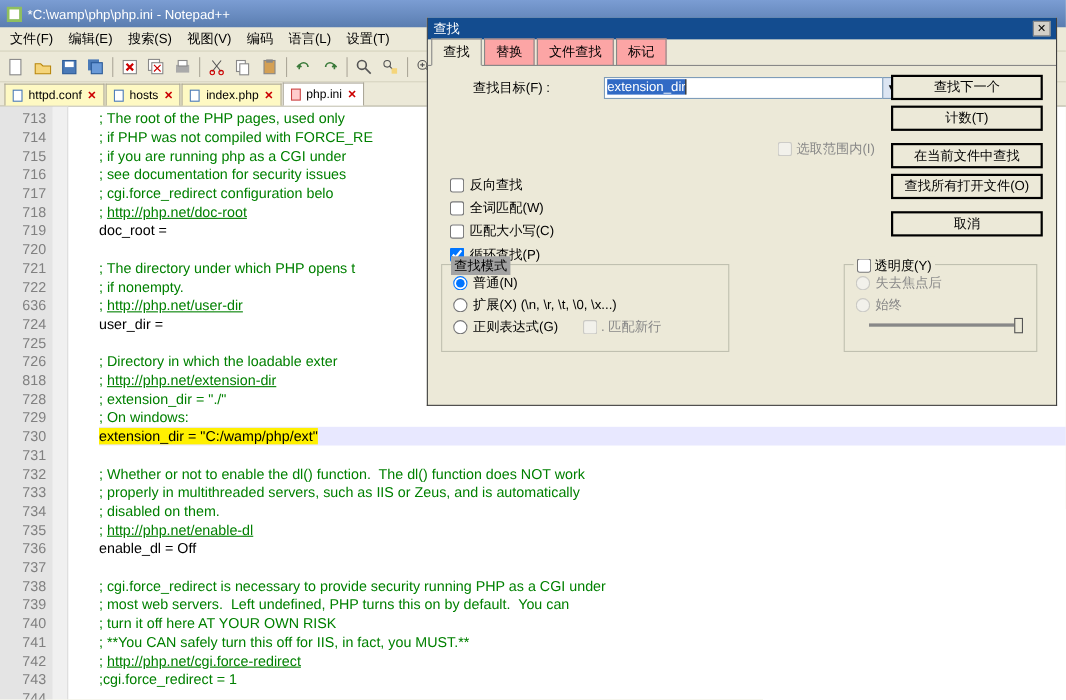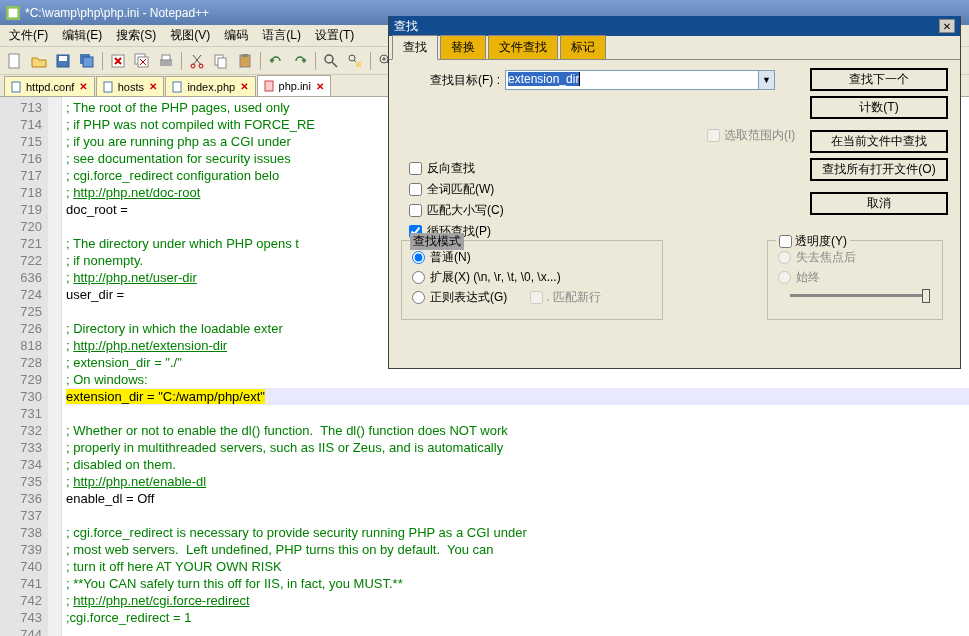--- a/index.html
+++ b/index.html
@@ -18,33 +18,33 @@
 
 .tabbar { height: 22px; background: #ece9d8; display: flex; align-items: flex-end; padding: 0 4px; border-bottom: 1px solid #aca899; gap: 1px; }
 .tab { height: 20px; padding: 0 6px; background: #fef9c3; border: 1px solid #aca899; border-bottom: none; display: flex; align-items: center; gap: 3px; font-size: 11px; cursor: pointer; }
 .tab.active { background: #fff; height: 21px; }
 .tab .close { color: #c00; font-weight: bold; font-size: 10px; margin-left: 2px; }
 
 .editor { position: relative; height: calc(100% - 97px); background: #fff; display: flex; font-family: "Courier New", monospace; font-size: 13px; line-height: 17px; }
 .gutter { width: 48px; background: #e4e4e4; text-align: right; padding: 2px 6px 0 0; color: #808080; user-select: none; }
 .gutter div { height: 17px; }
 .fold { width: 14px; background: #f0f0f0; border-right: 1px solid #ddd; }
-.code { flex: 1; padding: 2px 0 0 4px; white-space: pre; color: #000; overflow: hidden; }
+.code { flex: 1; padding: 2px 0 0 4px; white-space: pre; color: #000; overflow: hidden; margin-left: 24px; }
 .code-line { height: 17px; }
 .comment { color: #008000; }
 .link { color: #008000; text-decoration: underline; }
 .assign { color: #000; }
 .hl { background: #fff000; }
 .curline { background: #e8e8ff; display: inline-block; width: 100%; }
 
 .find-dialog { position: absolute; left: 388px; top: 16px; width: 573px; height: 353px; background: #ece9d8; border: 1px solid #404040; border-top: none; z-index: 10; }
 .find-title { height: 20px; background: #134c8f; color: #fff; display: flex; align-items: center; padding: 0 5px; font-size: 12px; }
 .find-close { margin-left: auto; width: 16px; height: 14px; background: #d4d0c8; border: 1px solid #888; color: #000; display: flex; align-items: center; justify-content: center; font-size: 10px; cursor: pointer; }
 .find-tabs { height: 24px; display: flex; align-items: flex-end; padding: 3px 3px 0 3px; background: #ece9d8; }
-.find-tab { padding: 3px 10px; border: 1px solid #888; background: #eab308; margin-right: 2px; font-size: 12px; cursor: pointer; position: relative; }
+.find-tab { padding: 3px 10px; border: 1px solid #888; background: #fca5a5; margin-right: 2px; font-size: 12px; cursor: pointer; position: relative; }
 .find-tab.active { background: #ece9d8; border-bottom: 1px solid #ece9d8; z-index: 1; }
 .find-panel { border-top: 1px solid #888; margin-top: -1px; padding: 10px 8px; height: calc(100% - 44px); position: relative; }
 
 .find-row { display: flex; align-items: center; margin-bottom: 6px; }
 .find-label { width: 108px; text-align: right; padding-right: 5px; font-size: 12px; }
 .find-input-wrap { position: relative; flex: 0 0 270px; }
 .find-input { width: 270px; height: 20px; border: 1px solid #7f9db9; padding: 0 3px; font-size: 12px; font-family: sans-serif; }
 .find-dd { position: absolute; right: 0; top: 0; width: 17px; height: 20px; border: 1px solid #7f9db9; background: #dce5f2; display: flex; align-items: center; justify-content: center; cursor: pointer; font-size: 9px; }
 
 .find-btn { width: 138px; height: 23px; background: #ece9d8; border: 2px solid #000000; margin-bottom: 5px; font-size: 12px; cursor: pointer; display: flex; align-items: center; justify-content: center; }
@@ -274,21 +274,21 @@
     <div class="find-close">✕</div>
   </div>
   <div class="find-tabs">
     <div class="find-tab active">查找</div>
     <div class="find-tab">替换</div>
     <div class="find-tab">文件查找</div>
     <div class="find-tab">标记</div>
   </div>
   <div class="find-panel">
 
-    <div class="find-row" style="margin-left:0;">
+    <div class="find-row" style="margin-left:0;gap:44px;">
       <div class="find-label">查找目标(F) :</div>
       <div class="find-input-wrap">
         <input class="find-input" style="background: rgb(255, 255, 255); color: transparent; caret-color: transparent;" value="extension_dir">
         <div class="find-dd">▼</div>
       <div style="position: absolute; left: 3px; top: 2px; font-size: 12px; pointer-events: none;"><span style="background:#316ac5;color:#fff;">extension_dir</span><span style="border-left:1px solid #000;margin-left:0;">&nbsp;</span></div></div>
     </div>
 
     <input type="checkbox" class="chk-sml" style="">
 
     <div class="find-btns" style="top:8px;">

